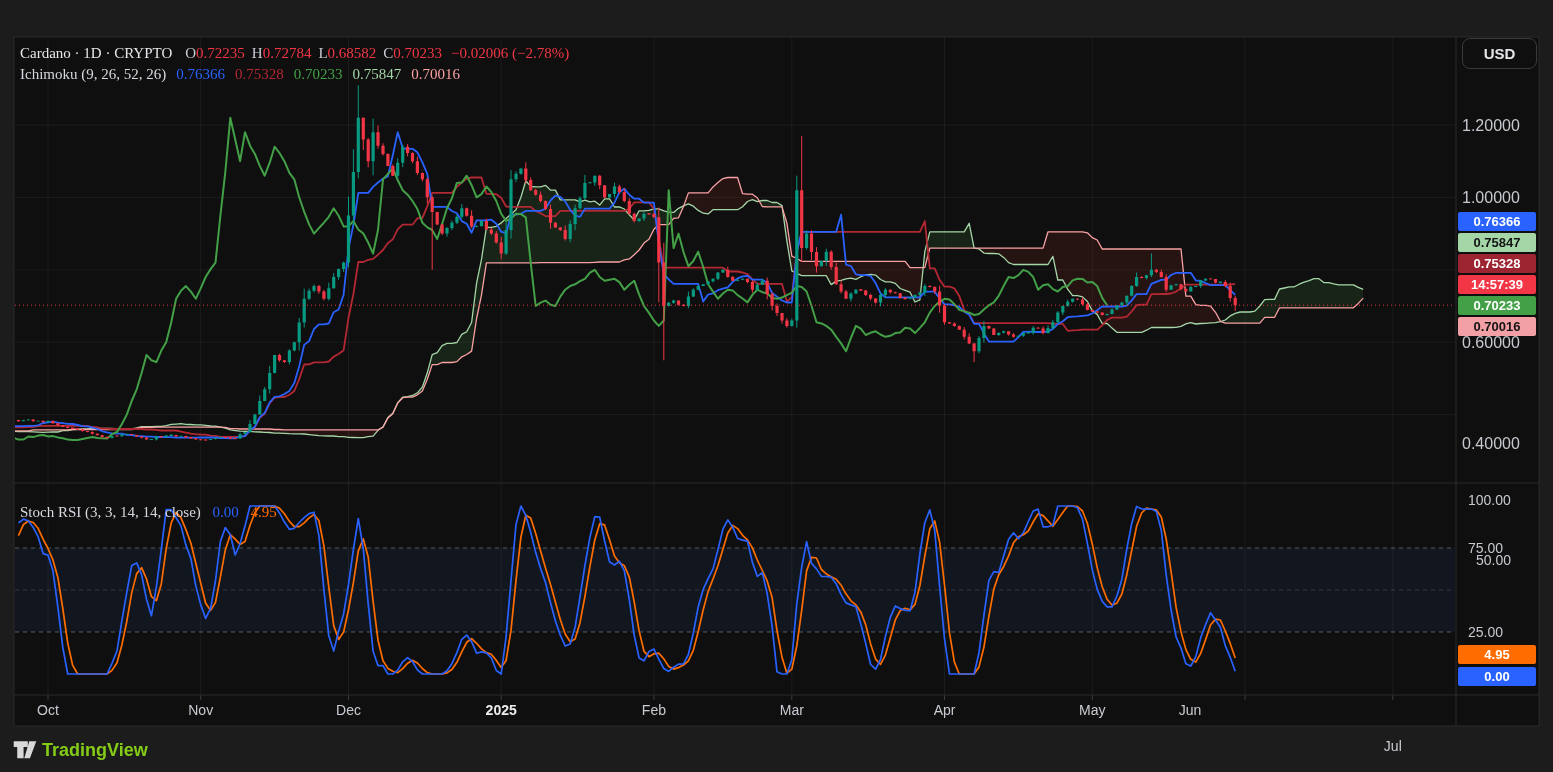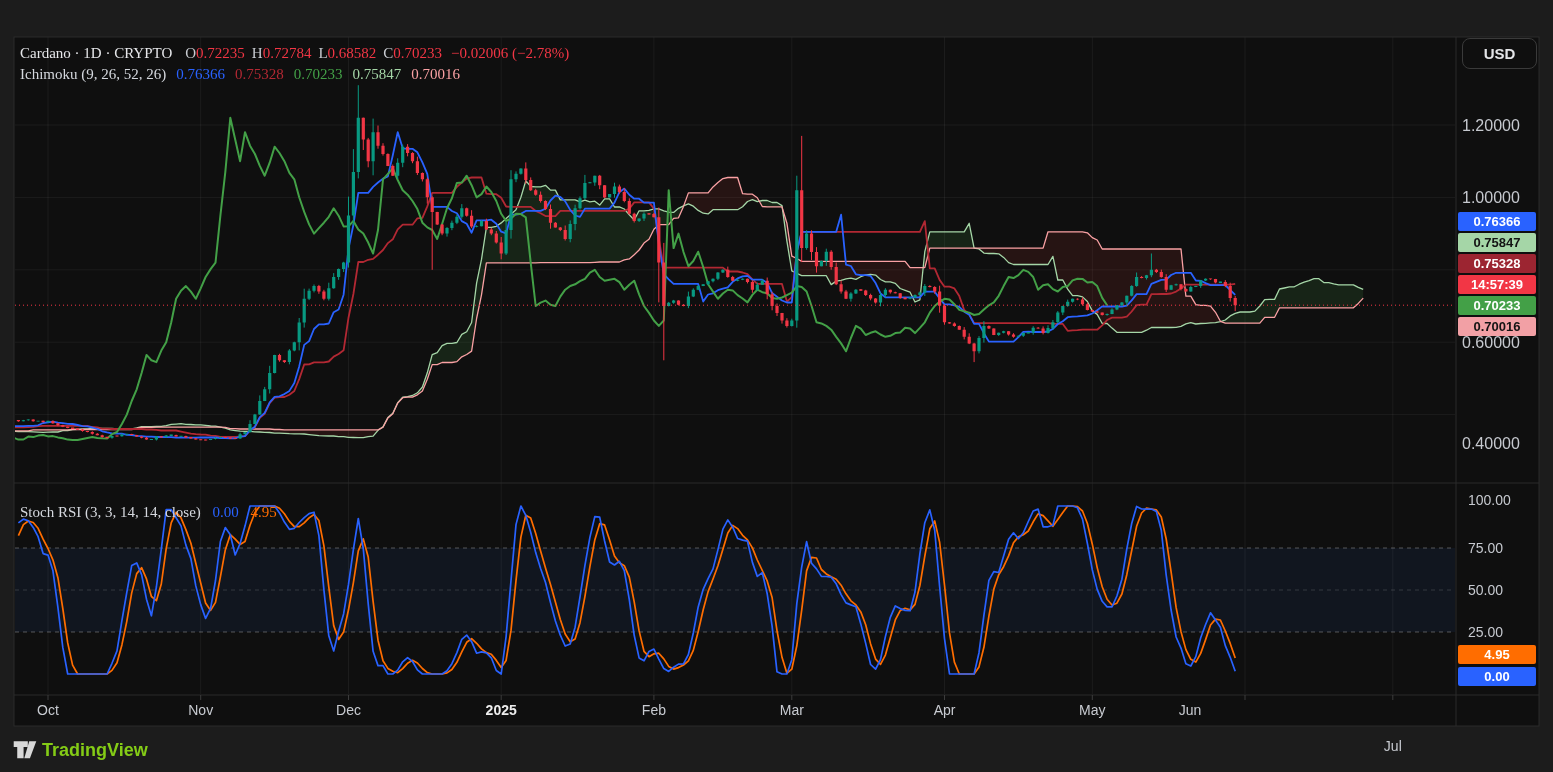--- a/index.html
+++ b/index.html
@@ -97,21 +97,21 @@
       <div class="badge" style="top: 212px; background: rgb(41, 98, 255); color: rgb(255, 255, 255);">0.76366</div>
       <div class="badge" style="top: 233px; background: rgb(165, 214, 167); color: rgb(19, 19, 19);">0.75847</div>
       <div class="badge" style="top: 254px; background: rgb(156, 37, 49); color: rgb(255, 255, 255);">0.75328</div>
       <div class="badge" style="top: 275px; background: rgb(242, 54, 69); color: rgb(255, 255, 255);">14:57:39</div>
       <div class="badge" style="top: 296px; background: rgb(67, 160, 71); color: rgb(255, 255, 255);">0.70233</div>
       <div class="badge" style="top: 317px; background: rgb(242, 160, 165); color: rgb(19, 19, 19);">0.70016</div>
     </div>
   <div id="stoch-ticks">
       <div class="stick" style="top: 492px;">100.00</div>
       <div class="stick" style="top: 540px;">75.00</div>
-      <div class="stick" style="top: 582px;">50.00</div>
+      <div class="stick" style="top: 552px; margin-left: 8px;">50.00</div>
       <div class="stick" style="top: 624px;">25.00</div>
     </div>
   <div id="stoch-badges">
       <div class="badge" style="top: 645px; background: rgb(255, 109, 0); color: rgb(255, 255, 255);">4.95</div>
       <div class="badge" style="top: 667px; background: rgb(41, 98, 255); color: rgb(255, 255, 255);">0.00</div>
     </div>
 
   <div id="time-axis">
       <div class="month" style="left: 48px;">Oct</div>
       <div class="month" style="left: 200.706px;">Nov</div>

